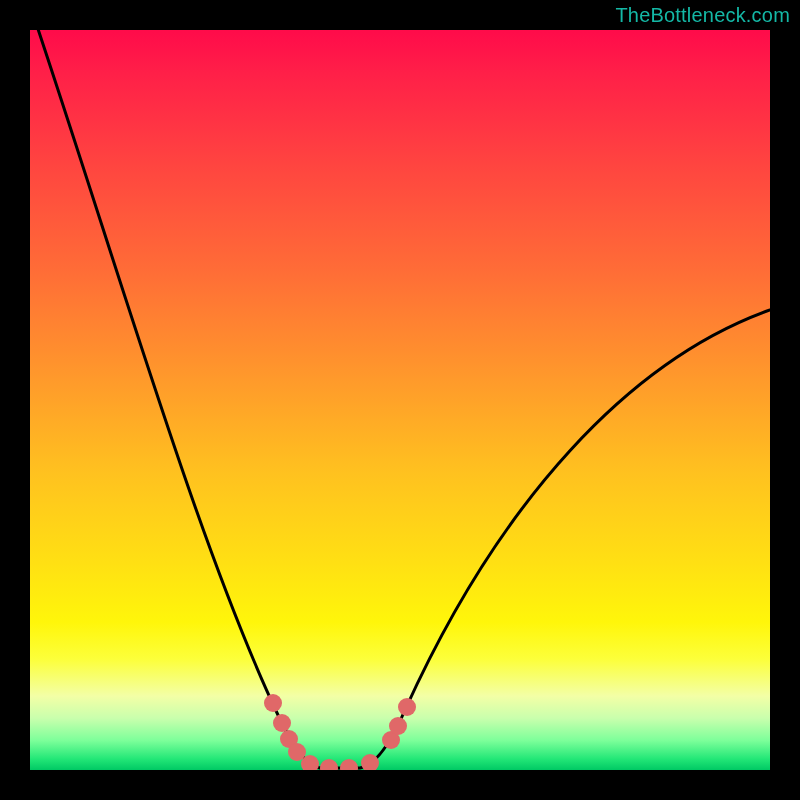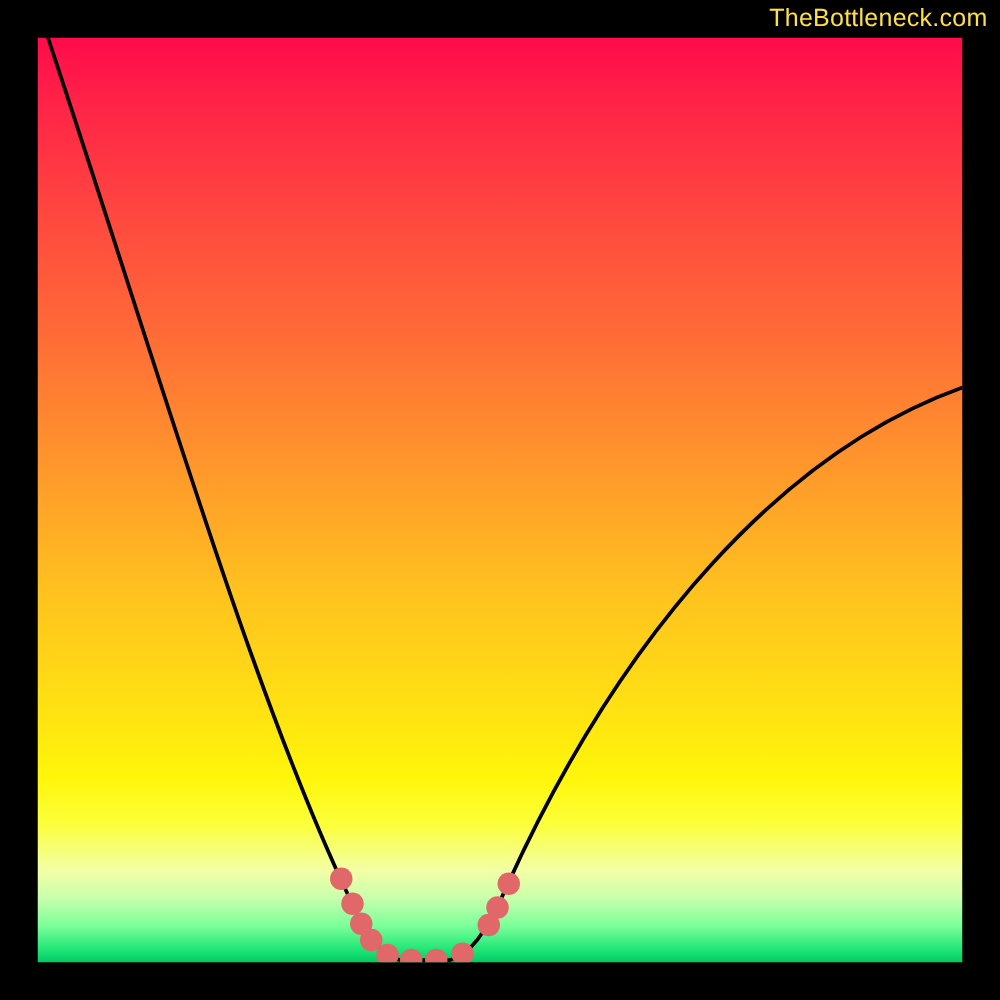--- a/index.html
+++ b/index.html
@@ -8,21 +8,21 @@
     height: 800px;
     background: #000;
     overflow: hidden;
     position: relative;
     font-family: Arial, Helvetica, sans-serif;
   }
   .watermark {
     position: absolute;
     top: 4px;
     right: 10px;
-    color: #fde047;
+    color: #14b8a6;
     font-size: 20px;
     font-weight: 500;
     z-index: 10;
     letter-spacing: 0.2px;
   }
   .plot-area {
     position: absolute;
     left: 30px;
     top: 30px;
     width: 740px;

